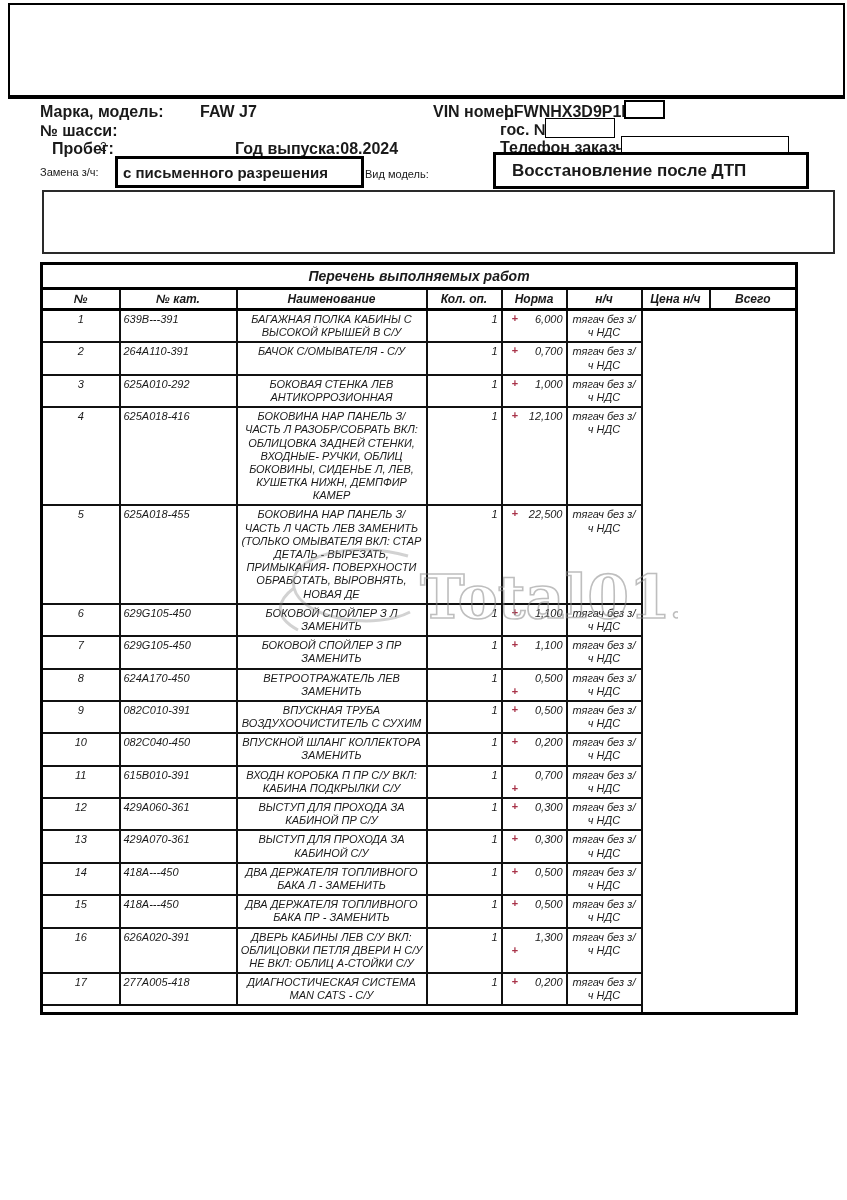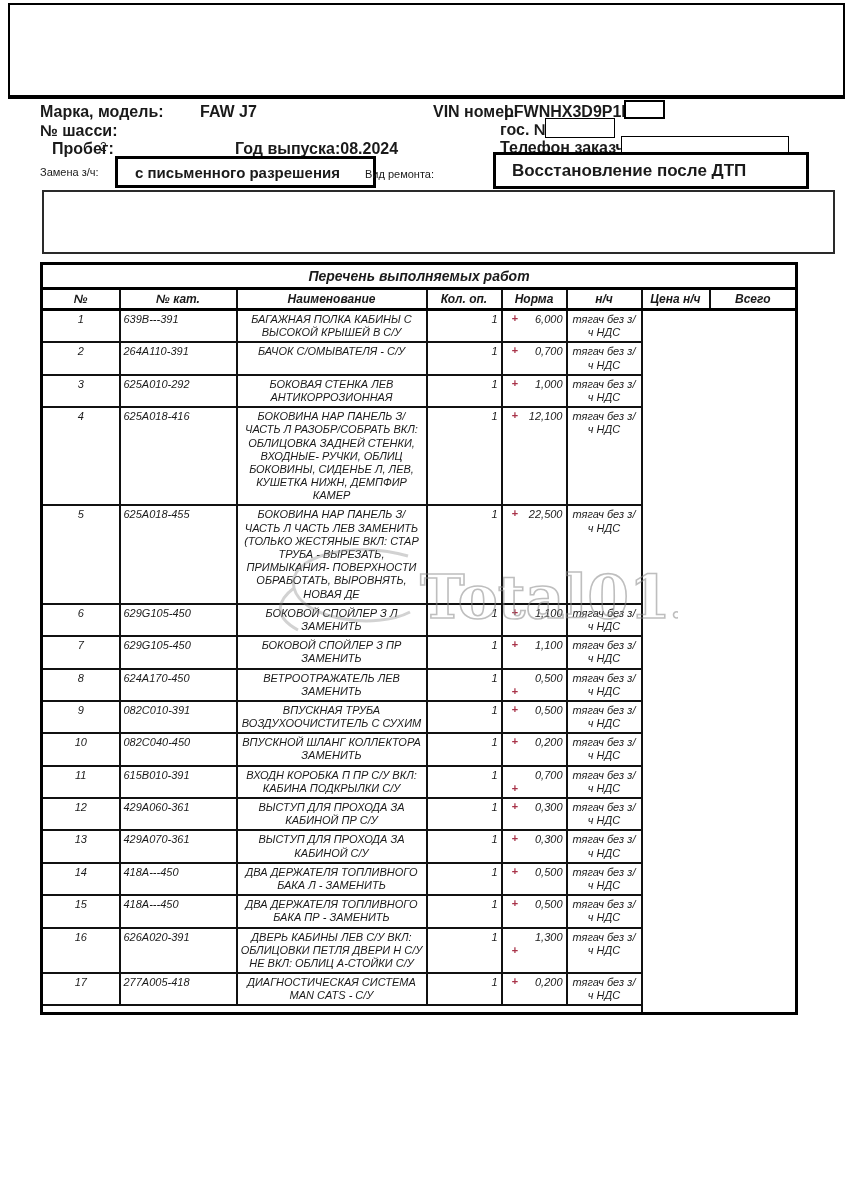--- a/index.html
+++ b/index.html
@@ -10,21 +10,21 @@
   .abs{position:absolute;}
   
   .top-box{left:8px;top:3px;width:833px;height:90px;background:#fff;
     border:2px solid #000;border-bottom-width:4px;}
   
   .flabel{font-weight:bold;font-size:16px;white-space:nowrap;}
   .fvalue{font-size:12px;white-space:nowrap;}
   .redact{background:#fff;border:2px solid #000;}
   .boxed-value{border:3px solid #000;background:#fff;display:flex;align-items:center;
     font-weight:bold;white-space:nowrap;overflow:hidden;}
-  .replace-box{left:115px;top:156px;width:238px;height:26px;font-size:15px;padding-left:17px;}
+  .replace-box{left:115px;top:156px;width:238px;height:26px;font-size:15px;padding-left:5px;}
   .repair-box{left:493px;top:152px;width:294px;height:31px;font-size:17px;padding-left:16px;}
   .small-label{font-size:11px;font-weight:bold;}
   
   .comment-box{left:42px;top:190px;width:789px;height:60px;border:2px solid #2a2a2a;background:#fff;}
   
   .table-wrap{left:40px;top:262px;}
   table.works{border-collapse:collapse;width:755px;table-layout:fixed;background:#fff;font-style:italic;}
   table.works th,table.works td{border:2px solid #111;}
   table.works{border:3px solid #000;}
   tr.title-row th{font-size:14px;font-weight:bold;text-align:center;padding:3px 0;
@@ -63,21 +63,21 @@
 <span class="abs flabel" style="left:40px;top:140px;margin-left:12px;">Пробег:</span>
 <span class="abs fvalue" style="left:100px;top:140px;">2</span>
 <span class="abs flabel" style="left:235px;top:140px;">Год выпуска:08.2024</span>
 <span class="abs flabel" style="left:500px;top:139px;">Телефон заказчика:</span>
 <div class="abs redact" style="left:621px;top:136px;width:166px;height:24px;border-width:1.5px;"></div>
 
 <span class="abs small-label" style="left:40px;top:166px;font-weight:normal;">Замена з/ч:</span>
 <div class="abs boxed-value replace-box">
   <span>с письменного разрешения</span>
 </div>
-<span class="abs small-label" style="left:365px;top:168px;font-weight:normal;">Вид ремонта:</span>
+<span class="abs small-label" style="left:365px;top:168px;font-weight:normal;">Вид модель:</span>
 <div class="abs boxed-value repair-box">
   <span>Восстановление после ДТП</span>
 </div>
 
 <div class="abs comment-box"></div>
 
 <div class="abs table-wrap">
   <table class="works">
     <colgroup>
       <col style="width:78px">
@@ -134,21 +134,21 @@
           <td class="c-num">4</td>
           <td class="c-cat">625A018-416</td>
           <td class="c-name">БОКОВИНА НАР ПАНЕЛЬ З/ЧАСТЬ Л РАЗОБР/СОБРАТЬ ВКЛ: ОБЛИЦОВКА ЗАДНЕЙ СТЕНКИ, ВХОДНЫЕ- РУЧКИ, ОБЛИЦ БОКОВИНЫ, СИДЕНЬЕ Л, ЛЕВ, КУШЕТКА НИЖН, ДЕМПФИР КАМЕР</td>
           <td class="c-qty">1</td>
           <td class="c-norm"><span class="plus" style="color: rgb(168, 50, 72);">+</span><span>12,100</span></td>
           <td class="c-nch">тягач без з/ч НДС</td>
         </tr>
         <tr>
           <td class="c-num">5</td>
           <td class="c-cat">625A018-455</td>
-          <td class="c-name">БОКОВИНА НАР ПАНЕЛЬ З/ЧАСТЬ Л ЧАСТЬ ЛЕВ ЗАМЕНИТЬ (ТОЛЬКО ЖЕСТЯНЫЕ ВКЛ: СТАР ТРУБА - ВЫРЕЗАТЬ, ПРИМЫКАНИЯ- ПОВЕРХНОСТИ ОБРАБОТАТЬ, ВЫРОВНЯТЬ, НОВАЯ ДЕ</td>
+          <td class="c-name">БОКОВИНА НАР ПАНЕЛЬ З/ЧАСТЬ Л ЧАСТЬ ЛЕВ ЗАМЕНИТЬ (ТОЛЬКО ОМЫВАТЕЛЯ ВКЛ: СТАР ДЕТАЛЬ - ВЫРЕЗАТЬ, ПРИМЫКАНИЯ- ПОВЕРХНОСТИ ОБРАБОТАТЬ, ВЫРОВНЯТЬ, НОВАЯ ДЕ</td>
           <td class="c-qty">1</td>
           <td class="c-norm"><span class="plus" style="color: rgb(168, 50, 72);">+</span><span>22,500</span></td>
           <td class="c-nch">тягач без з/ч НДС</td>
         </tr>
         <tr>
           <td class="c-num">6</td>
           <td class="c-cat">629G105-450</td>
           <td class="c-name">БОКОВОЙ СПОЙЛЕР З Л ЗАМЕНИТЬ</td>
           <td class="c-qty">1</td>
           <td class="c-norm"><span class="plus" style="color: rgb(168, 50, 72);">+</span><span>1,100</span></td>

